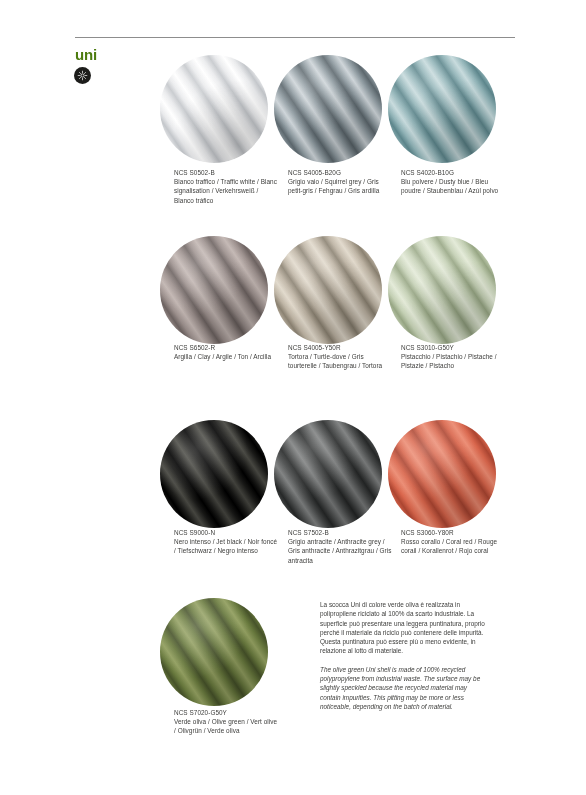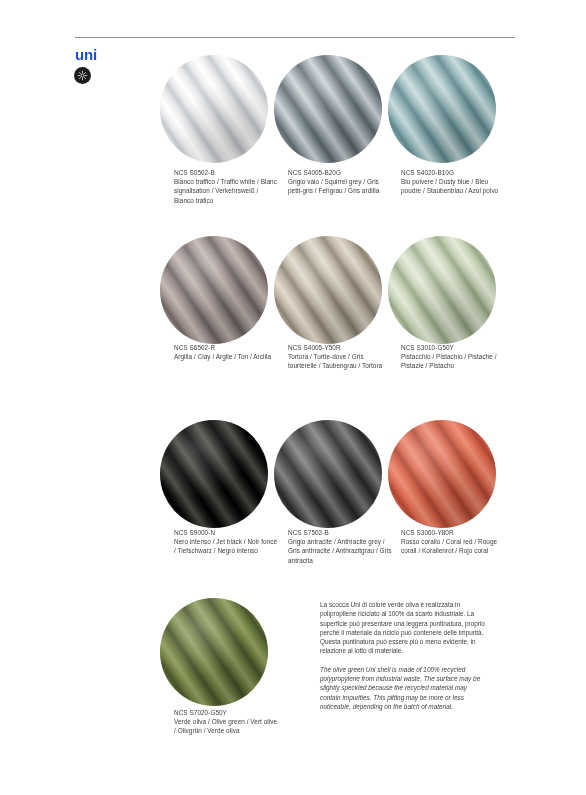--- a/index.html
+++ b/index.html
@@ -32,21 +32,21 @@
     height: 1px;
     background: #8d8d8d;
   }
   .brand {
     position: absolute;
     left: 75px;
     top: 46px;
     font-size: 15px;
     font-weight: bold;
     letter-spacing: -0.2px;
-    color: #1d4ed8;
+    color: #4d7c0f;
   }
   .brand-badge {
     position: absolute;
     left: 74px;
     top: 67px;
     width: 17px;
     height: 17px;
     border-radius: 50%;
     background: #1d1d1b;
     display: flex;

